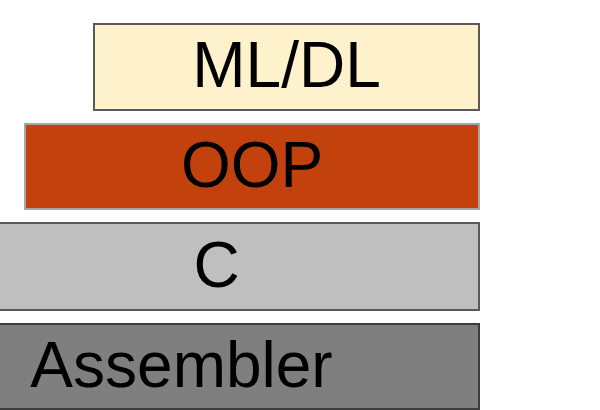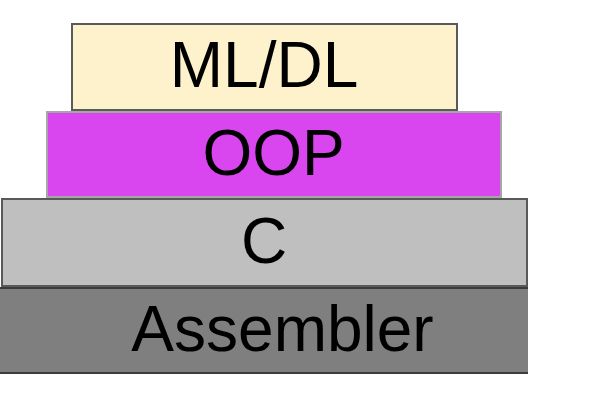--- a/index.html
+++ b/index.html
@@ -1,29 +1,30 @@
 <!DOCTYPE html>
 <html><head>
 <meta charset="utf-8">
 <style>
   html, body {
     margin: 0;
     padding: 0;
   }
   .stage {
     position: relative;
-    width: 528px;
+    width: 480px;
     height: 410px;
     box-sizing: border-box;
     display: flex;
     flex-direction: column;
-    align-items: center;
+    align-items: flex-end;
     padding-top: 23px;
     font-family: "Liberation Sans", sans-serif;
     overflow: hidden;
+    gap: 12px;
   }
   .layer {
     display: flex;
     align-items: center;
     justify-content: center;
     box-sizing: border-box;
     border: 2px solid;
     font-size: 64px;
     line-height: 1;
     font-weight: 400;
@@ -40,21 +41,21 @@
 </style>
 </head>
 <body>
 
 <div class="stage" style="background-color: rgb(255, 255, 255); color: rgb(0, 0, 0);">
 
   <div class="layer layer-0" style="background-color: rgb(253, 242, 204); border-color: rgb(90, 90, 90);">
     <span class="label">ML/DL</span>
   </div>
 
-  <div class="layer layer-1" style="background-color: #d946ef; border-color: rgb(166, 166, 166); margin-left: 19px;">
+  <div class="layer layer-1" style="background-color: #c2410c; border-color: rgb(166, 166, 166); margin-left: 19px;">
     <span class="label">OOP</span>
   </div>
 
   <div class="layer layer-2" style="background-color: rgb(191, 191, 191); border-color: rgb(89, 89, 89);">
     <span class="label">C</span>
   </div>
 
   <div class="layer layer-3" style="background-color: rgb(127, 127, 127); border-color: rgb(60, 60, 60); margin-left: 37px;">
     <span class="label">Assembler</span>
   </div>

